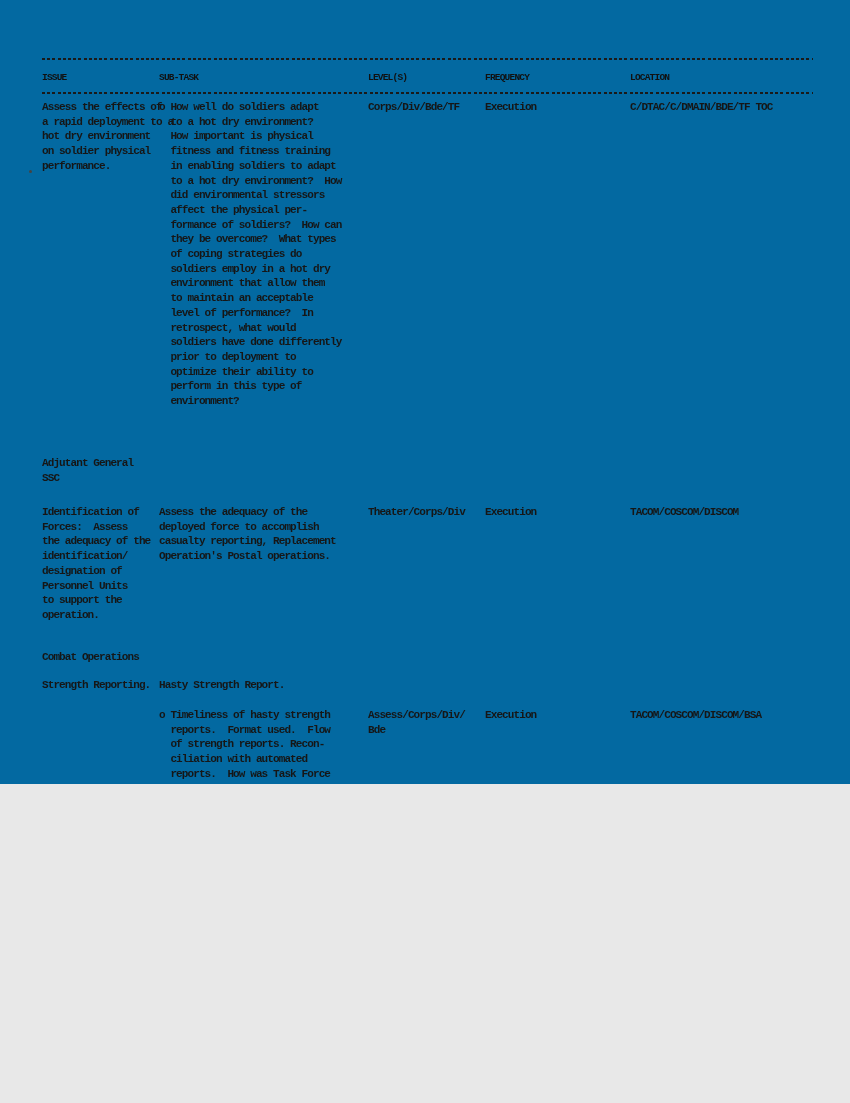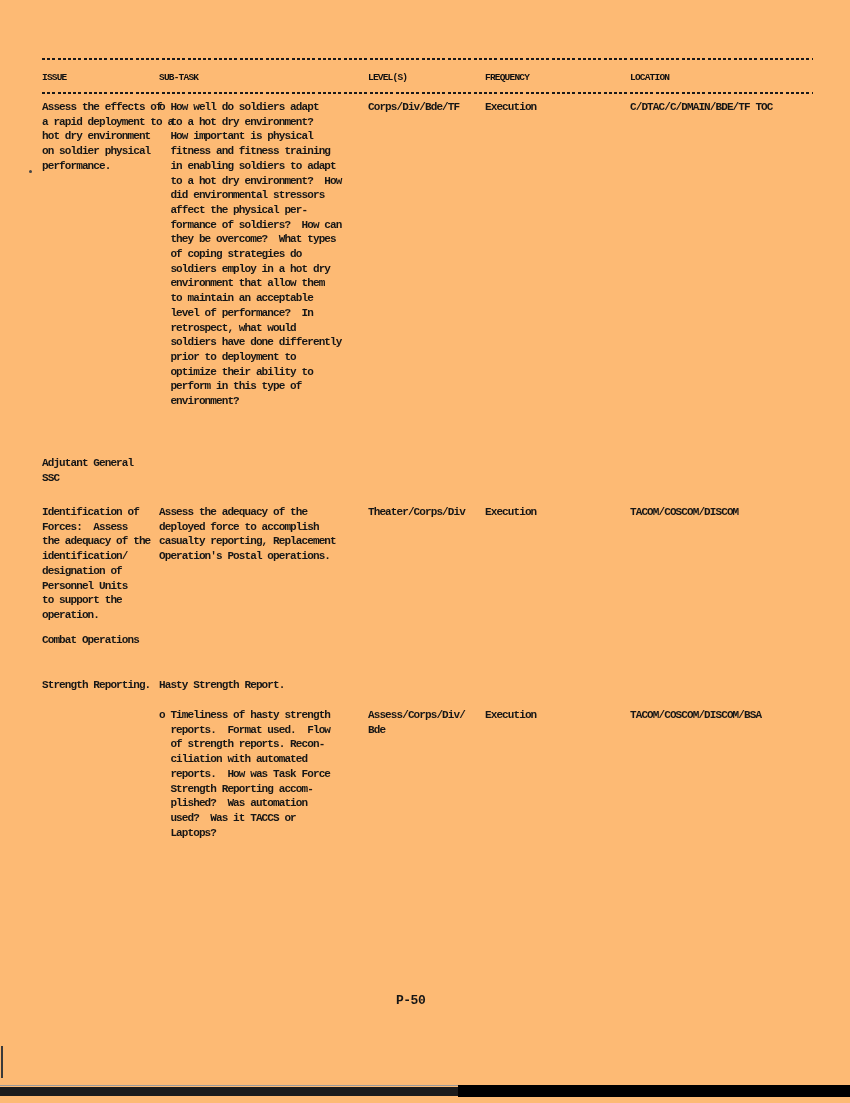--- a/index.html
+++ b/index.html
@@ -3,22 +3,22 @@
 <meta charset="utf-8">
 <style>
   html, body {
     margin: 0;
     padding: 0;
     background: #e8e8e8;
   }
   .page {
     position: relative;
     width: 850px;
-    height: 1103px;
-    background: #fdba74;
+    height: 784px;
+    background: #0369a1;
     overflow: hidden;
     font-family: "Liberation Mono", "DejaVu Sans Mono", monospace;
     color: #151515;
   }
   .cell {
     position: absolute;
     font-size: 11px;
     font-weight: bold;
     line-height: 14.7px;
     letter-spacing: -0.9px;
@@ -159,21 +159,21 @@
     <div class="cell c-sub" style="top:505px">Assess the adequacy of the
 deployed force to accomplish
 casualty reporting, Replacement
 Operation's Postal operations.</div>
     <div class="cell c-lvl" style="top:505px">Theater/Corps/Div</div>
     <div class="cell c-freq" style="top:505px">Execution</div>
     <div class="cell c-loc" style="top:505px">TACOM/COSCOM/DISCOM</div>
   </div>
 
   <div>
-    <div class="cell c-issue" style="top:633px">Combat Operations</div>
+    <div class="cell c-issue" style="top:650px">Combat Operations</div>
   </div>
 
   <div>
     <div class="cell c-issue" style="top:678px">Strength Reporting.</div>
     <div class="cell c-sub" style="top:678px">Hasty Strength Report.</div>
   </div>
 
   <div>
     <div class="cell c-sub" style="top:708px">o Timeliness of hasty strength
   reports.  Format used.  Flow

